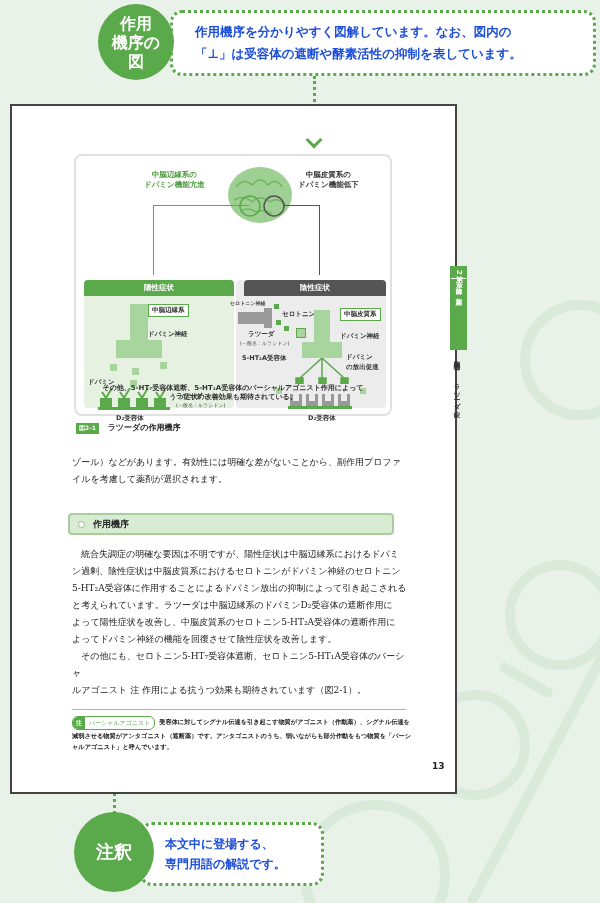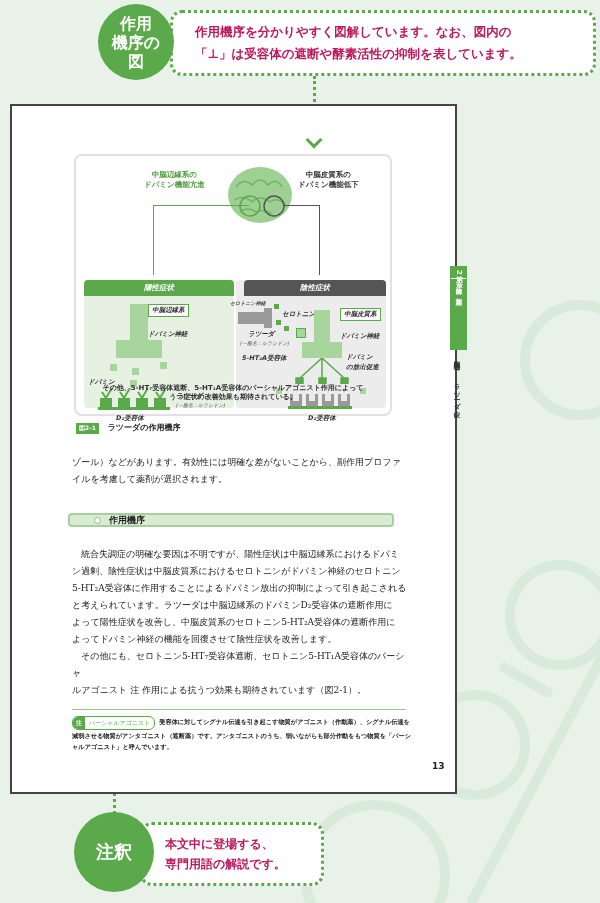--- a/index.html
+++ b/index.html
@@ -13,21 +13,21 @@
   
   .deco { position: absolute; border-radius: 50%; border: 10px solid #d6e9d7; opacity: .85; }
   .deco-line { position: absolute; background: #d6e9d7; height: 10px; border-radius: 5px; transform-origin: left center; opacity: .85; }
   .callout-circle {
     position: absolute; border-radius: 50%; background: #5aa94a; color: #fff;
     display: flex; align-items: center; justify-content: center; text-align: center;
     font-weight: bold; z-index: 3;
   }
   .callout-box {
     position: absolute; background: #fff; border: 3px dotted #5aa94a; border-radius: 12px;
-    font-weight: bold; color: #be185d; display: flex; flex-direction: column; justify-content: center;
+    font-weight: bold; color: #1d4ed8; display: flex; flex-direction: column; justify-content: center;
     z-index: 2;
   }
   .dotted-v { position: absolute; width: 0; border-left: 3px dotted #5aa94a; z-index: 1; }
   .arrow-down {
     position: absolute; width: 12px; height: 12px;
     border-right: 3px solid #5aa94a; border-bottom: 3px solid #5aa94a; transform: rotate(45deg); z-index: 6;
   }
   .arrow-up {
     position: absolute; width: 14px; height: 14px;
     border-left: 3px solid #5aa94a; border-top: 3px solid #5aa94a; transform: rotate(45deg);
@@ -39,34 +39,34 @@
     background: #fff; border: 2px solid #444; z-index: 4;
   }
   .figure-box {
     position: absolute; left: 62px; top: 48px; width: 318px; height: 262px;
     border: 2px solid #e1e1e1; border-radius: 8px; background: #fff;
   }
   .fig-label-tag { display: inline-block; background: #5aa94a; color: #fff; font-size: 6px; padding: 1px 3px; font-weight: bold; }
   .small-green { color: #4c9b3e; font-size: 7.5px; font-weight: bold; text-align: center; line-height: 1.3; }
   .small-dark { color: #333; font-size: 7.5px; font-weight: bold; text-align: center; line-height: 1.3; }
 
-  .panel { position: absolute; top: 124px; width: 150px; height: 128px; border-radius: 4px; font-style: italic; }
+  .panel { position: absolute; top: 124px; width: 150px; height: 128px; border-radius: 4px; }
   .panel-head { height: 16px; border-radius: 4px 4px 0 0; color: #fff; font-size: 7.5px; font-weight: bold; display: flex; align-items: center; justify-content: center; }
   .panel-body { position: relative; height: 132px; }
   .lbl { position: absolute; font-size: 6.5px; font-weight: bold; color: #333; white-space: nowrap; }
   .lbl-sm { position: absolute; font-size: 5px; color: #444; white-space: nowrap; }
   .boxed-lbl { position: absolute; background: #fff; border: 1.5px solid #5aa94a; font-size: 6.5px; font-weight: bold; padding: 1px 3px; color: #333; }
   .blk { position: absolute; background: #a8d49d; }
   .blk-dark { position: absolute; background: #9a9a9a; }
 
   .body-text { position: absolute; left: 60px; width: 340px; font-size: 9px; line-height: 17px; color: #222; font-family: "DejaVu Serif", serif; }
   .section-head {
-    position: absolute; left: 66px; top: 407px; width: 326px; height: 14px;
+    position: absolute; left: 66px; top: 407px; width: 326px; height: 22px;
     background: #d9ebd3; border: 2px solid #a6cf9b; border-radius: 4px;
-    display: flex; align-items: center; padding-left: 24px; font-size: 9px; font-weight: bold;
+    display: flex; align-items: center; padding-left: 8px; font-size: 9px; font-weight: bold;
   }
   .section-head .ring { width: 7px; height: 7px; border: 1.5px solid #8fbf83; border-radius: 50%; margin-right: 8px; background: #fff; }
   .footnote-rule { position: absolute; left: 60px; top: 603px; width: 334px; height: 1px; background: #9bc48f; }
   .footnote { position: absolute; left: 60px; top: 610px; width: 340px; font-size: 6.2px; line-height: 11.5px; color: #222; font-weight: bold; }
   .fn-tag { display: inline-flex; align-items: center; border: 1px solid #5aa94a; border-radius: 6px; overflow: hidden; margin-right: 4px; vertical-align: middle; }
   .fn-tag .n { background: #5aa94a; color: #fff; padding: 0 3px; font-size: 6px; }
   .fn-tag .t { color: #5aa94a; padding: 0 4px; font-size: 6px; font-weight: normal; }
 
   .side-tab { position: absolute; left: 450px; top: 266px; width: 17px; background: #5aa94a; color: #fff; font-size: 6.5px; font-weight: bold; text-align: center; z-index: 5; }
   .side-vertical { position: absolute; left: 452px; top: 355px; writing-mode: vertical-rl; font-size: 6.5px; font-weight: bold; color: #333; z-index: 5; letter-spacing: 1px; }

